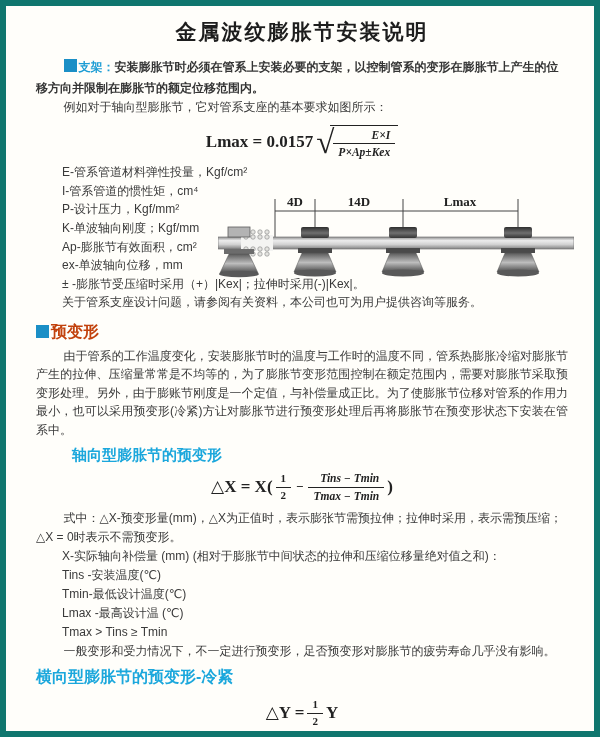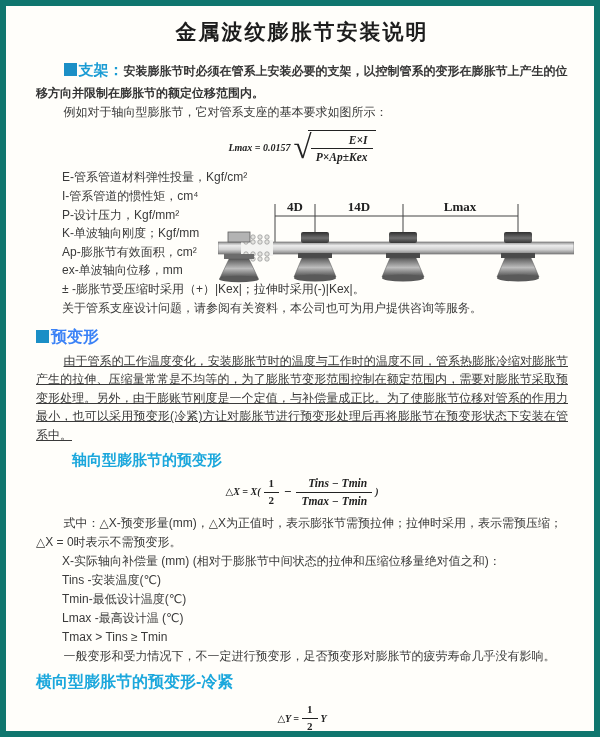--- a/index.html
+++ b/index.html
@@ -10,43 +10,43 @@
     font-family:"Liberation Sans","DejaVu Sans",sans-serif;
     color:#3a3a3a;font-size:12px;line-height:1.54;
   }
   .title{
     text-align:center;font-size:21px;font-weight:bold;color:#1d1d1d;
     letter-spacing:2px;margin:0 0 12px 0;line-height:1.3;
   }
   p{margin:0;}
   .indent{text-indent:2.3em;}
   .bold-p{font-weight:bold;color:#353535;line-height:1.7;}
-  .sec-inline{color:#1b9cd4;font-size:15px;font-weight:bold;}
+  .sec-inline{color:#1b9cd4;font-size:12px;font-weight:bold;}
   .sq{display:inline-block;width:13px;height:13px;background:#1b8fc6;
       vertical-align:-1px;margin-right:2px;}
-  .h2sec{color:#3b82f6;font-size:16px;font-weight:bold;margin:10px 0 4px 0;line-height:1.3;}
+  .h2sec{color:#c2410c;font-size:16px;font-weight:bold;margin:10px 0 4px 0;line-height:1.3;}
   .h3sub{color:#1ba7dc;font-size:15px;font-weight:bold;margin:5px 0 4px 0;line-height:1.4;}
   .h3sub.ind{margin-left:36px;}
   .pl{padding-left:26px;}
   .defs-block{position:relative;margin-top:2px;}
   .defs-block .dline{line-height:18.6px;white-space:nowrap;}
   .diagram{position:absolute;top:24px;right:-6px;width:356px;height:102px;}
   
   .formula{text-align:center;font-family:"Liberation Serif","DejaVu Serif",serif;
            font-weight:bold;color:#222;margin:6px 0;}
   .f1{margin:8px 0 4px 0;}
   .frac{display:inline-block;vertical-align:middle;text-align:right;
         font-size:11.5px;line-height:1.25;font-style:italic;}
   .frac .fn{display:block;border-bottom:1px solid #222;padding:0 5px 1px;}
   .frac .fd{display:block;padding:1px 5px 0;}
   .frac.up{font-style:normal;font-size:11px;}
   .rad-glyph{font-size:33px;font-weight:400;vertical-align:middle;line-height:0;}
   .radicand{display:inline-block;border-top:1.6px solid #222;vertical-align:middle;
             margin-left:-4px;padding:2px 3px 0 3px;}
-  .flhs{font-size:10px;vertical-align:middle;font-style:italic;}
+  .flhs{font-size:17px;vertical-align:middle;}
   .fmid{font-size:13px;vertical-align:middle;padding:0 2px;}
   .note-lines .dline{line-height:19px;}
 </style>
 </head>
 <body>
 
 <div class="page">
 
   <h1 class="title">金属波纹膨胀节安装说明</h1>
 
@@ -145,21 +145,21 @@
         <rect x="286" y="40" width="28" height="11" rx="2" fill="url(#clampGrad)"></rect>
         <rect x="283" y="61" width="34" height="5" fill="#4a4a4a"></rect>
         <polygon points="279,85 321,85 313,66 287,66" fill="url(#trapGrad)" stroke="#555" stroke-width="0.5"></polygon>
         <ellipse cx="300" cy="86" rx="21" ry="3.4" fill="#595959"></ellipse>
       </g>
     </svg>
   </div>
 
   <h2 class="h2sec"><span class="sq"></span><span>预变形</span></h2>
 
-  <p class="indent" style="text-align:justify;text-decoration:underline;">由于管系的工作温度变化，安装膨胀节时的温度与工作时的温度不同，管系热膨胀冷缩对膨胀节产生的拉伸、压缩量常常是不均等的，为了膨胀节变形范围控制在额定范围内，需要对膨胀节采取预变形处理。另外，由于膨账节刚度是一个定值，与补偿量成正比。为了使膨胀节位移对管系的作用力最小，也可以采用预变形(冷紧)方让对膨胀节进行预变形处理后再将膨胀节在预变形状态下安装在管系中。</p>
+  <p class="indent" style="text-align:justify;">由于管系的工作温度变化，安装膨胀节时的温度与工作时的温度不同，管系热膨胀冷缩对膨胀节产生的拉伸、压缩量常常是不均等的，为了膨胀节变形范围控制在额定范围内，需要对膨胀节采取预变形处理。另外，由于膨账节刚度是一个定值，与补偿量成正比。为了使膨胀节位移对管系的作用力最小，也可以采用预变形(冷紧)方让对膨胀节进行预变形处理后再将膨胀节在预变形状态下安装在管系中。</p>
 
   <h3 class="h3sub ind">轴向型膨胀节的预变形</h3>
 
   <div class="formula">
     <span class="flhs">△X = X(</span>
     <span class="frac up"><span class="fn">1</span><span class="fd">2</span></span>
     <span class="fmid">−</span>
     <span class="frac"><span class="fn">Tins − Tmin</span><span class="fd">Tmax − Tmin</span></span>
     <span class="flhs">)</span>
   </div>

